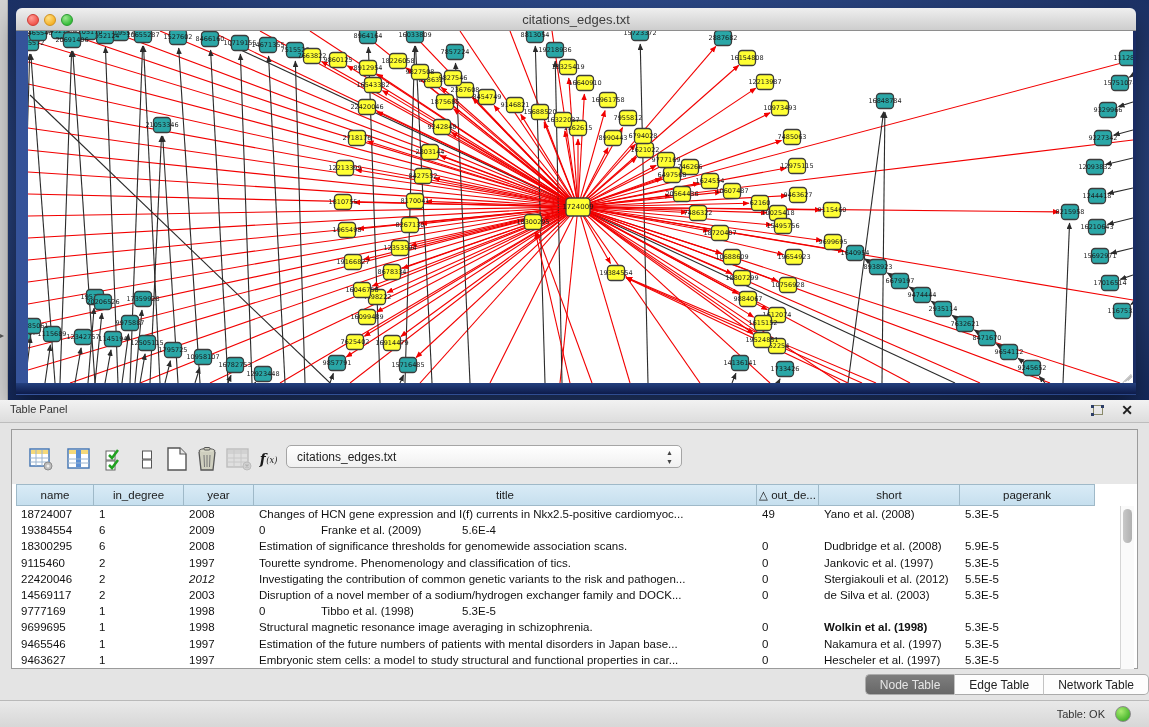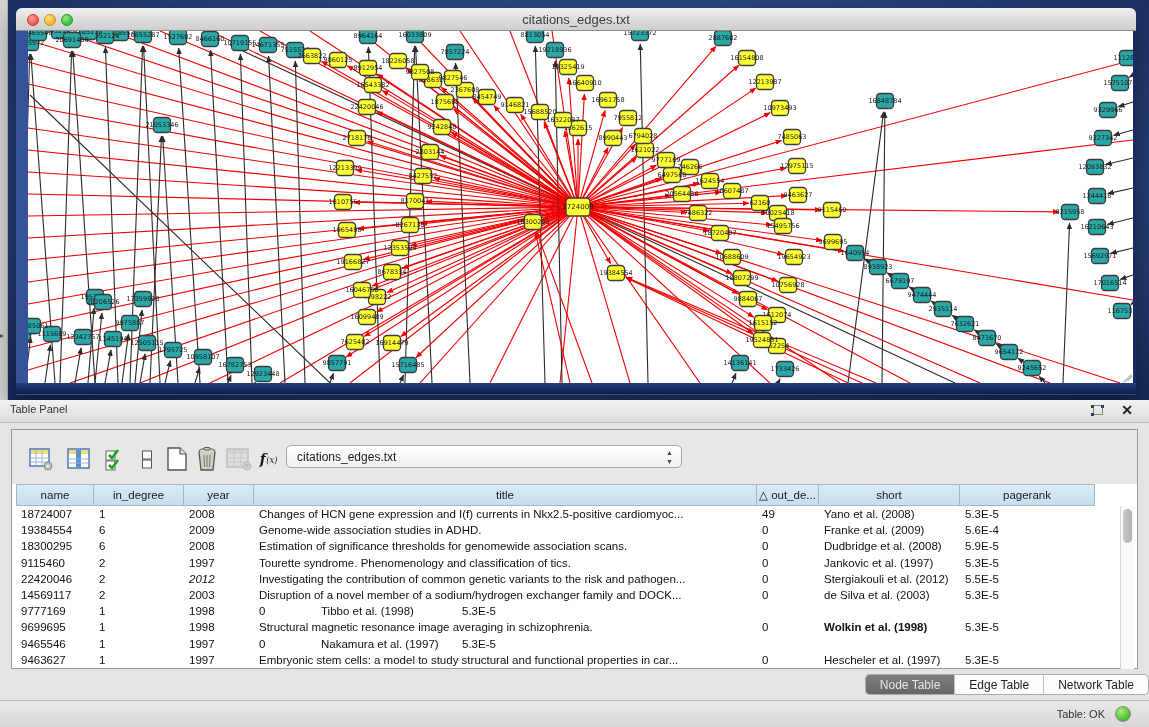--- a/index.html
+++ b/index.html
@@ -945,21 +945,20 @@
               <div class="td" style="width: 70px;">2008</div>
               <div class="td" style="width: 503px;">Changes of HCN gene expression and I(f) currents in Nkx2.5-positive cardiomyoc...</div>
               <div class="td" style="width: 62px;">49</div>
               <div class="td" style="width: 141px;">Yano et al. (2008)</div>
               <div class="td" style="width: 135px;">5.3E-5</div>
             </div>
             <div class="tr">
               <div class="td" style="width: 78px;">19384554</div>
               <div class="td" style="width: 90px;">6</div>
               <div class="td" style="width: 70px;">2009</div>
-              <div class="td" style="width: 503px;">Genome-wide association studies in ADHD.</div>
               <div class="td" style="width: 62px;">0</div>
               <div class="td" style="width: 141px;">Franke et al. (2009)</div>
               <div class="td" style="width: 135px;">5.6E-4</div>
             </div>
             <div class="tr">
               <div class="td" style="width: 78px;">18300295</div>
               <div class="td" style="width: 90px;">6</div>
               <div class="td" style="width: 70px;">2008</div>
               <div class="td" style="width: 503px;">Estimation of significance thresholds for genomewide association scans.</div>
               <div class="td" style="width: 62px;">0</div>
@@ -1007,20 +1006,21 @@
               <div class="td" style="width: 70px;">1998</div>
               <div class="td" style="width: 503px;">Structural magnetic resonance image averaging in schizophrenia.</div>
               <div class="td" style="width: 62px;">0</div>
               <div class="td" style="width: 141px; font-weight: bold;">Wolkin et al. (1998)</div>
               <div class="td" style="width: 135px;">5.3E-5</div>
             </div>
             <div class="tr">
               <div class="td" style="width: 78px;">9465546</div>
               <div class="td" style="width: 90px;">1</div>
               <div class="td" style="width: 70px;">1997</div>
+              <div class="td" style="width: 503px;">Estimation of the future numbers of patients with mental disorders in Japan base...</div>
               <div class="td" style="width: 62px;">0</div>
               <div class="td" style="width: 141px;">Nakamura et al. (1997)</div>
               <div class="td" style="width: 135px;">5.3E-5</div>
             </div>
             <div class="tr">
               <div class="td" style="width: 78px;">9463627</div>
               <div class="td" style="width: 90px;">1</div>
               <div class="td" style="width: 70px;">1997</div>
               <div class="td" style="width: 503px;">Embryonic stem cells: a model to study structural and functional properties in car...</div>
               <div class="td" style="width: 62px;">0</div>

